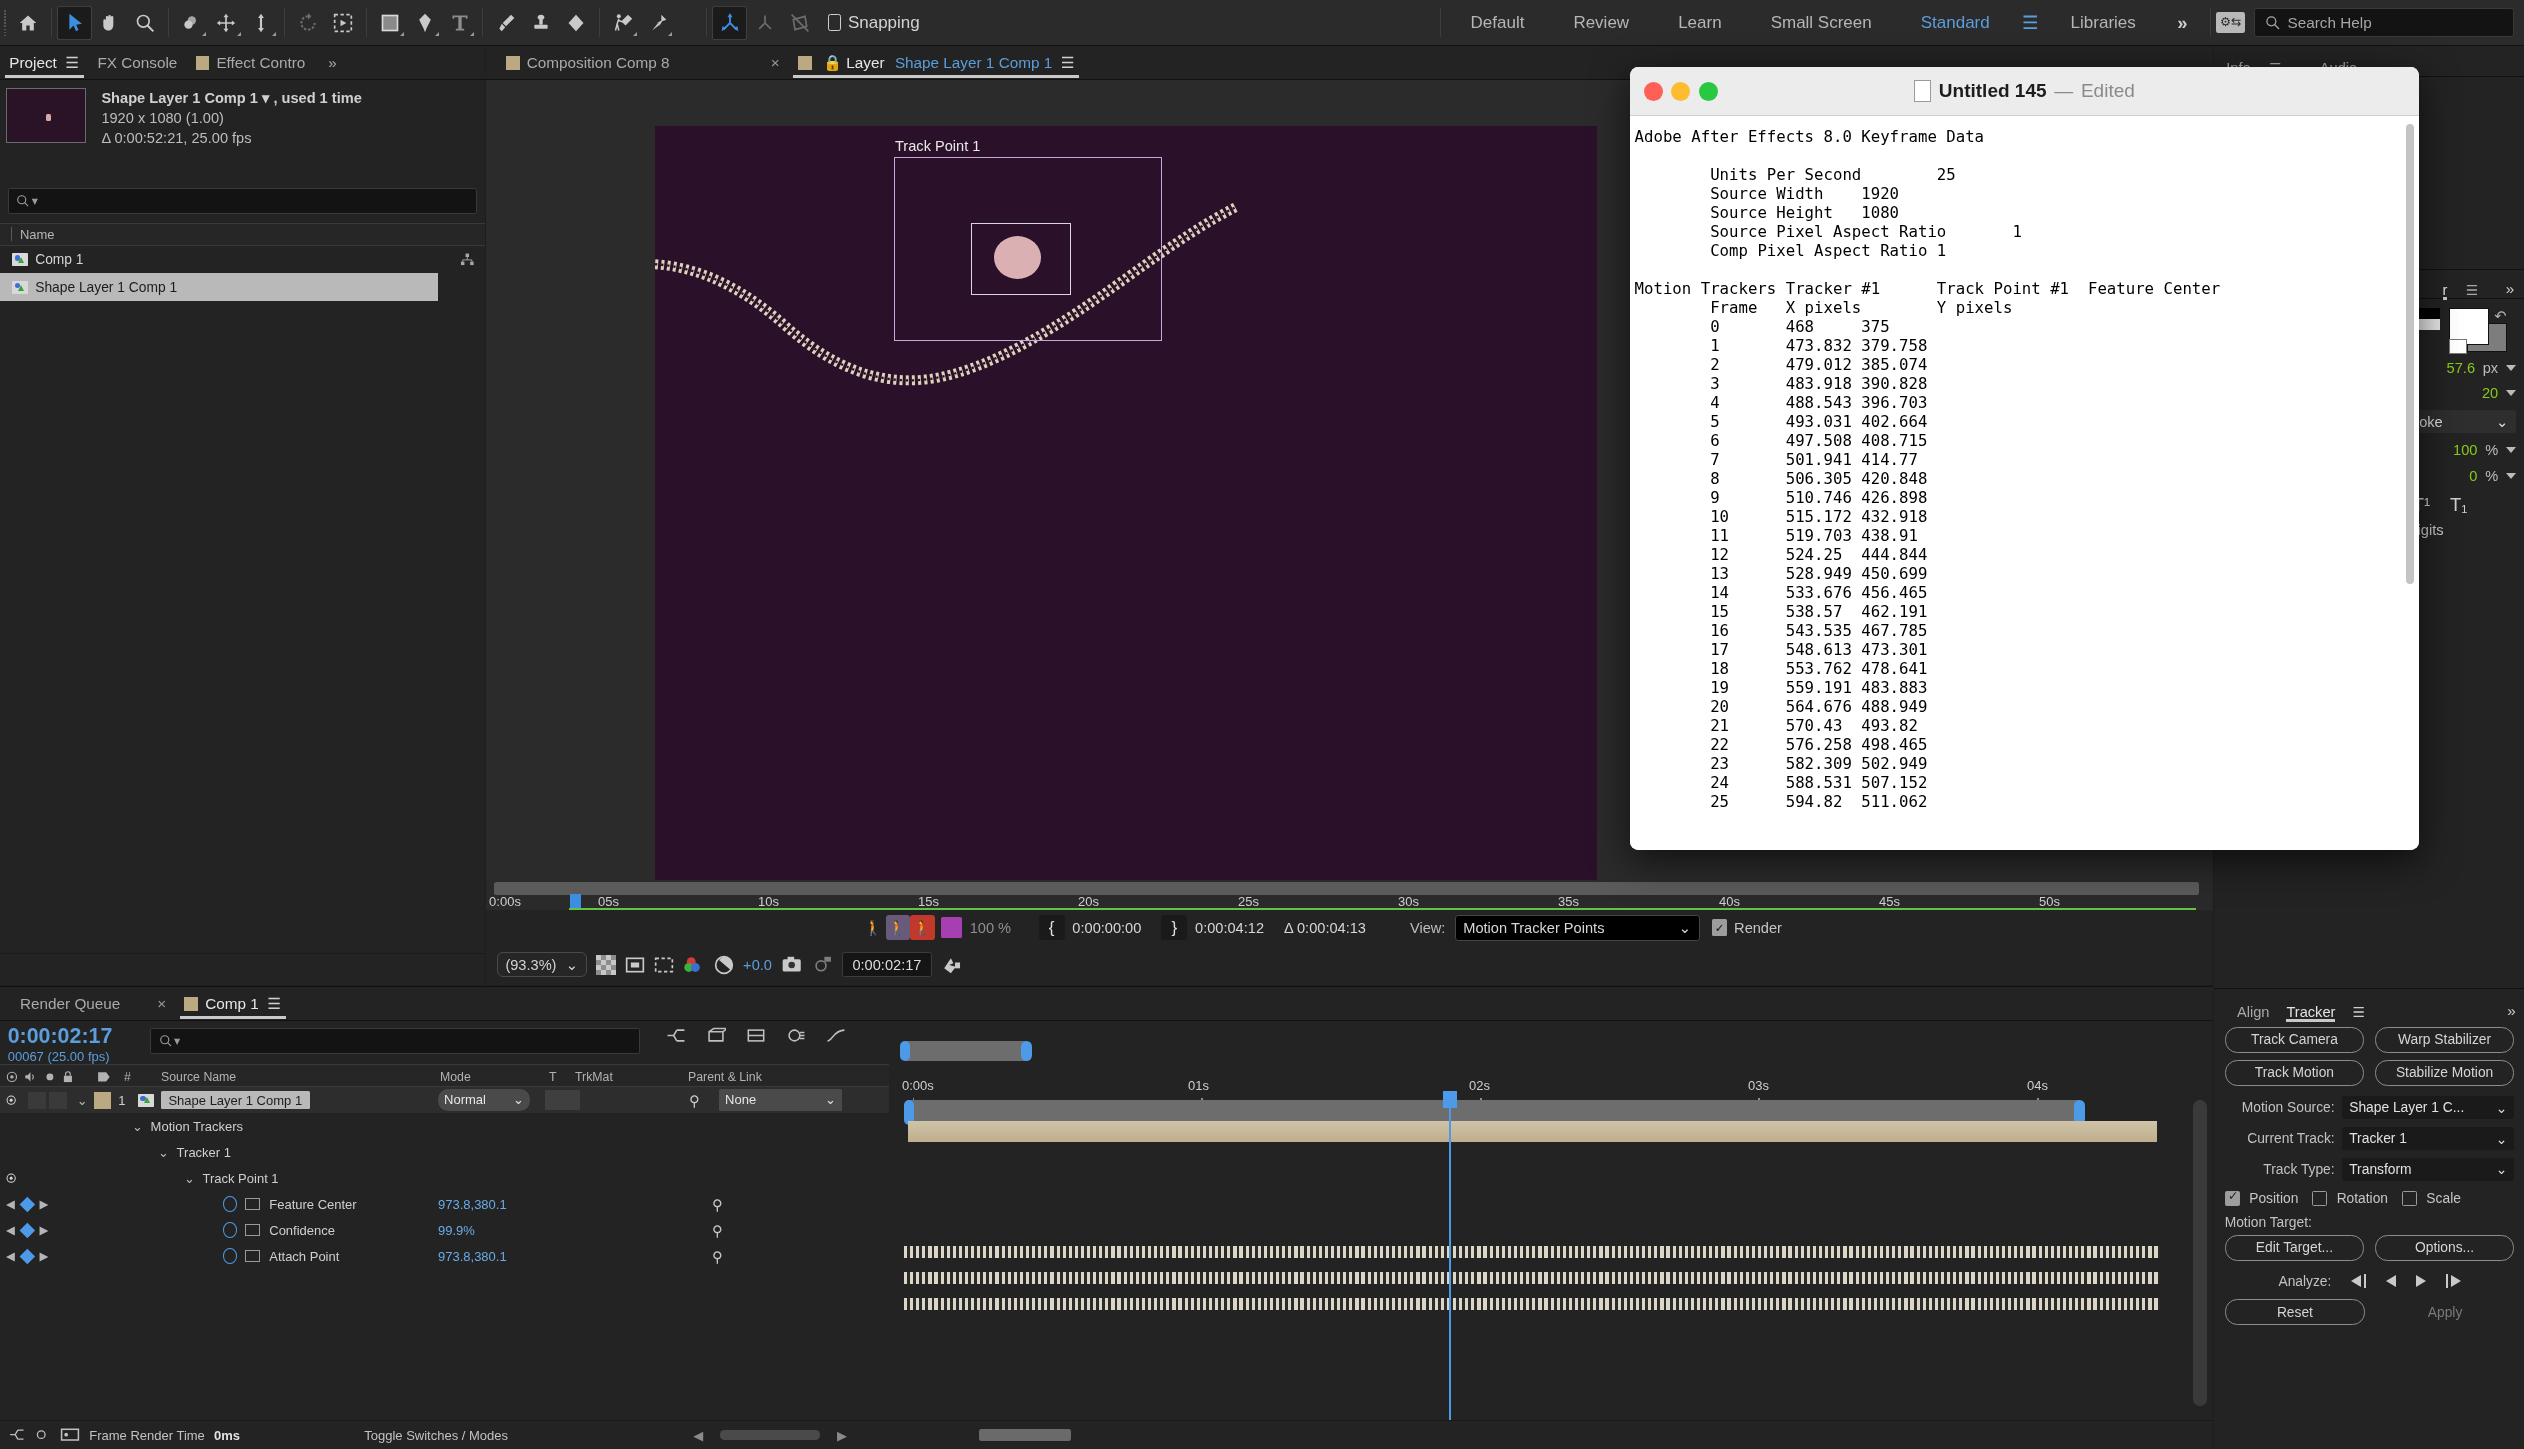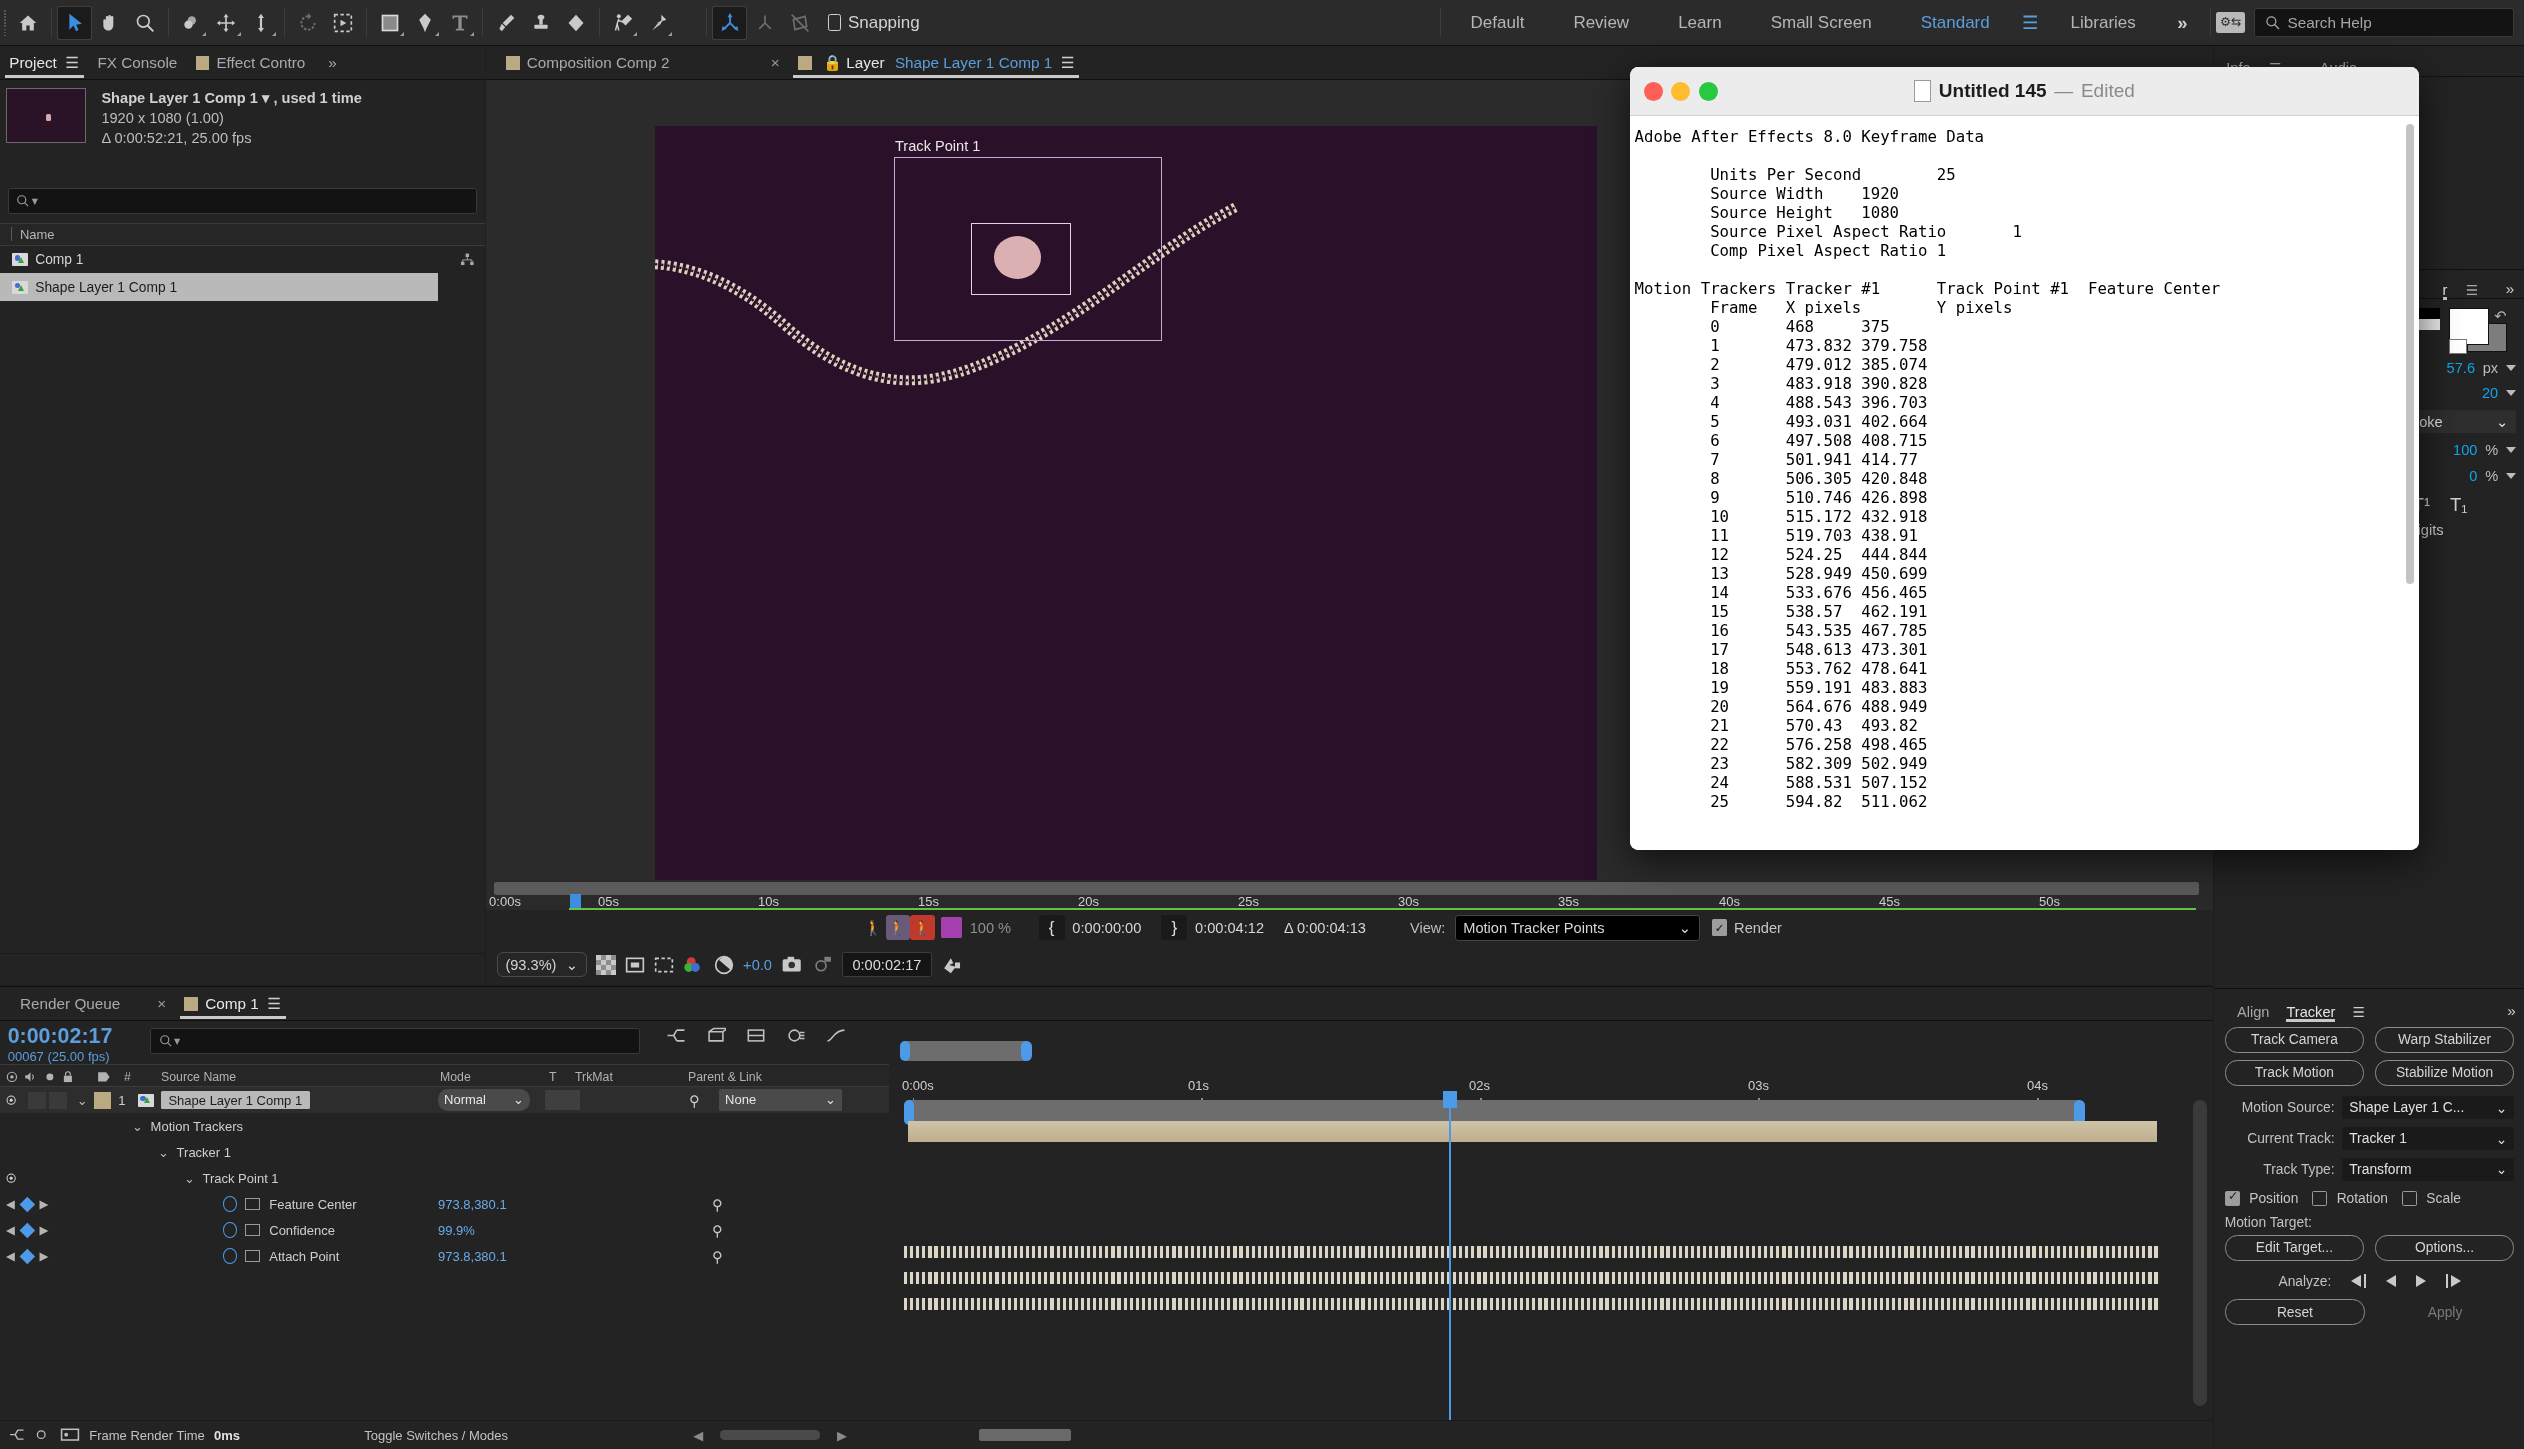--- a/index.html
+++ b/index.html
@@ -129,21 +129,21 @@
 
   
   .right-col { position:absolute; left:2214px; top:46px; width:311px; height:1403px; background:#232323; }
   .rs-tabs { height:31px; display:flex; align-items:flex-end; font-size:14.6px; color:#a8a8a8; padding-left:12.3px; gap:18.4px; border-bottom:0.8px solid #111;}
   .rs-tab.active { color:#e4e4e4; position:relative; }
   .rs-tab.active::after { content:''; position:absolute;left:0;right:0;bottom:-1.5px;height:2.3px;background:#c9c9c9; }
   .info-panel { height:193px; border-bottom:0.8px solid #111; position:relative; }
   .info-line { font-size:13px; color:#c5c5c5; }
   .char-panel { position:absolute; left:0; top:222px; width:311px; height:467px; }
   .cp-row { display:flex; align-items:center; justify-content:flex-end; gap:7.7px; padding: 4.6px 9.2px; font-size:14.6px;}
-  .cp-val { color:#0ea5e9; }
+  .cp-val { color:#84cc16; }
   .cp-unit { color:#bdbdbd; }
   .cp-tri { width:0;height:0;border-left:5.4px solid transparent;border-right:5.4px solid transparent;border-top:6.9px solid #bbb;}
   .stroke-sel { background:#2e2e2e;border-radius:2.3px;height:23px;display:flex;align-items:center;justify-content:space-between;
     padding:0 7.7px;font-size:14.6px;color:#ddd;width:123px;}
   .tstyle-row { display:flex; justify-content:center; gap:20px; font-size:18.4px; color:#cfcfcf; padding: 6.1px 0; }
   .lig-row { display:flex; gap:31px; align-items:center; font-size:14.6px; color:#c9c9c9; padding-left: 13.8px; }
   .cbox { width:15.3px;height:15.3px;border:0.8px solid #9a9a9a;border-radius:1.5px;display:inline-block;vertical-align:-3.1px;}
   .cbox.on { background:#9d9d9d; position:relative; }
   .cbox.on::after{content:'✓';position:absolute;left:2.3px;top:-2.3px;color:#1d1d1d;font-size:12.3px;}
 
@@ -472,21 +472,21 @@
           <path d="M5 6h14l-1 15H6z" fill="#9a9a9a"></path>
           <rect x="8" y="2" width="8" height="3" fill="#9a9a9a"></rect>
         </svg>
       <span class="bpc-pill"></span>
     </div>
   </div>
 
   <div class="comp-col">
     <div class="comp-tabs">
       <div class="ptab" style="padding-left:20px;">
-        <span class="tab-swatch"></span><span>Composition Comp 2</span>
+        <span class="tab-swatch"></span><span>Composition Comp 8</span>
       </div>
       <div class="ptab" style="color:#9a9a9a;padding-left:92px;">×</div>
       <div class="ptab active">
         <span class="tab-swatch"></span>
         <span style="color:#e0e0e0;">🔒</span>
         <span style="color:#e6e6e6;">Layer</span>
         <span style="color:#5c9ddb;margin-left:6.1px;">Shape Layer 1 Comp 1</span>
         <span class="burger">&nbsp;☰</span>
       </div>
     </div>

